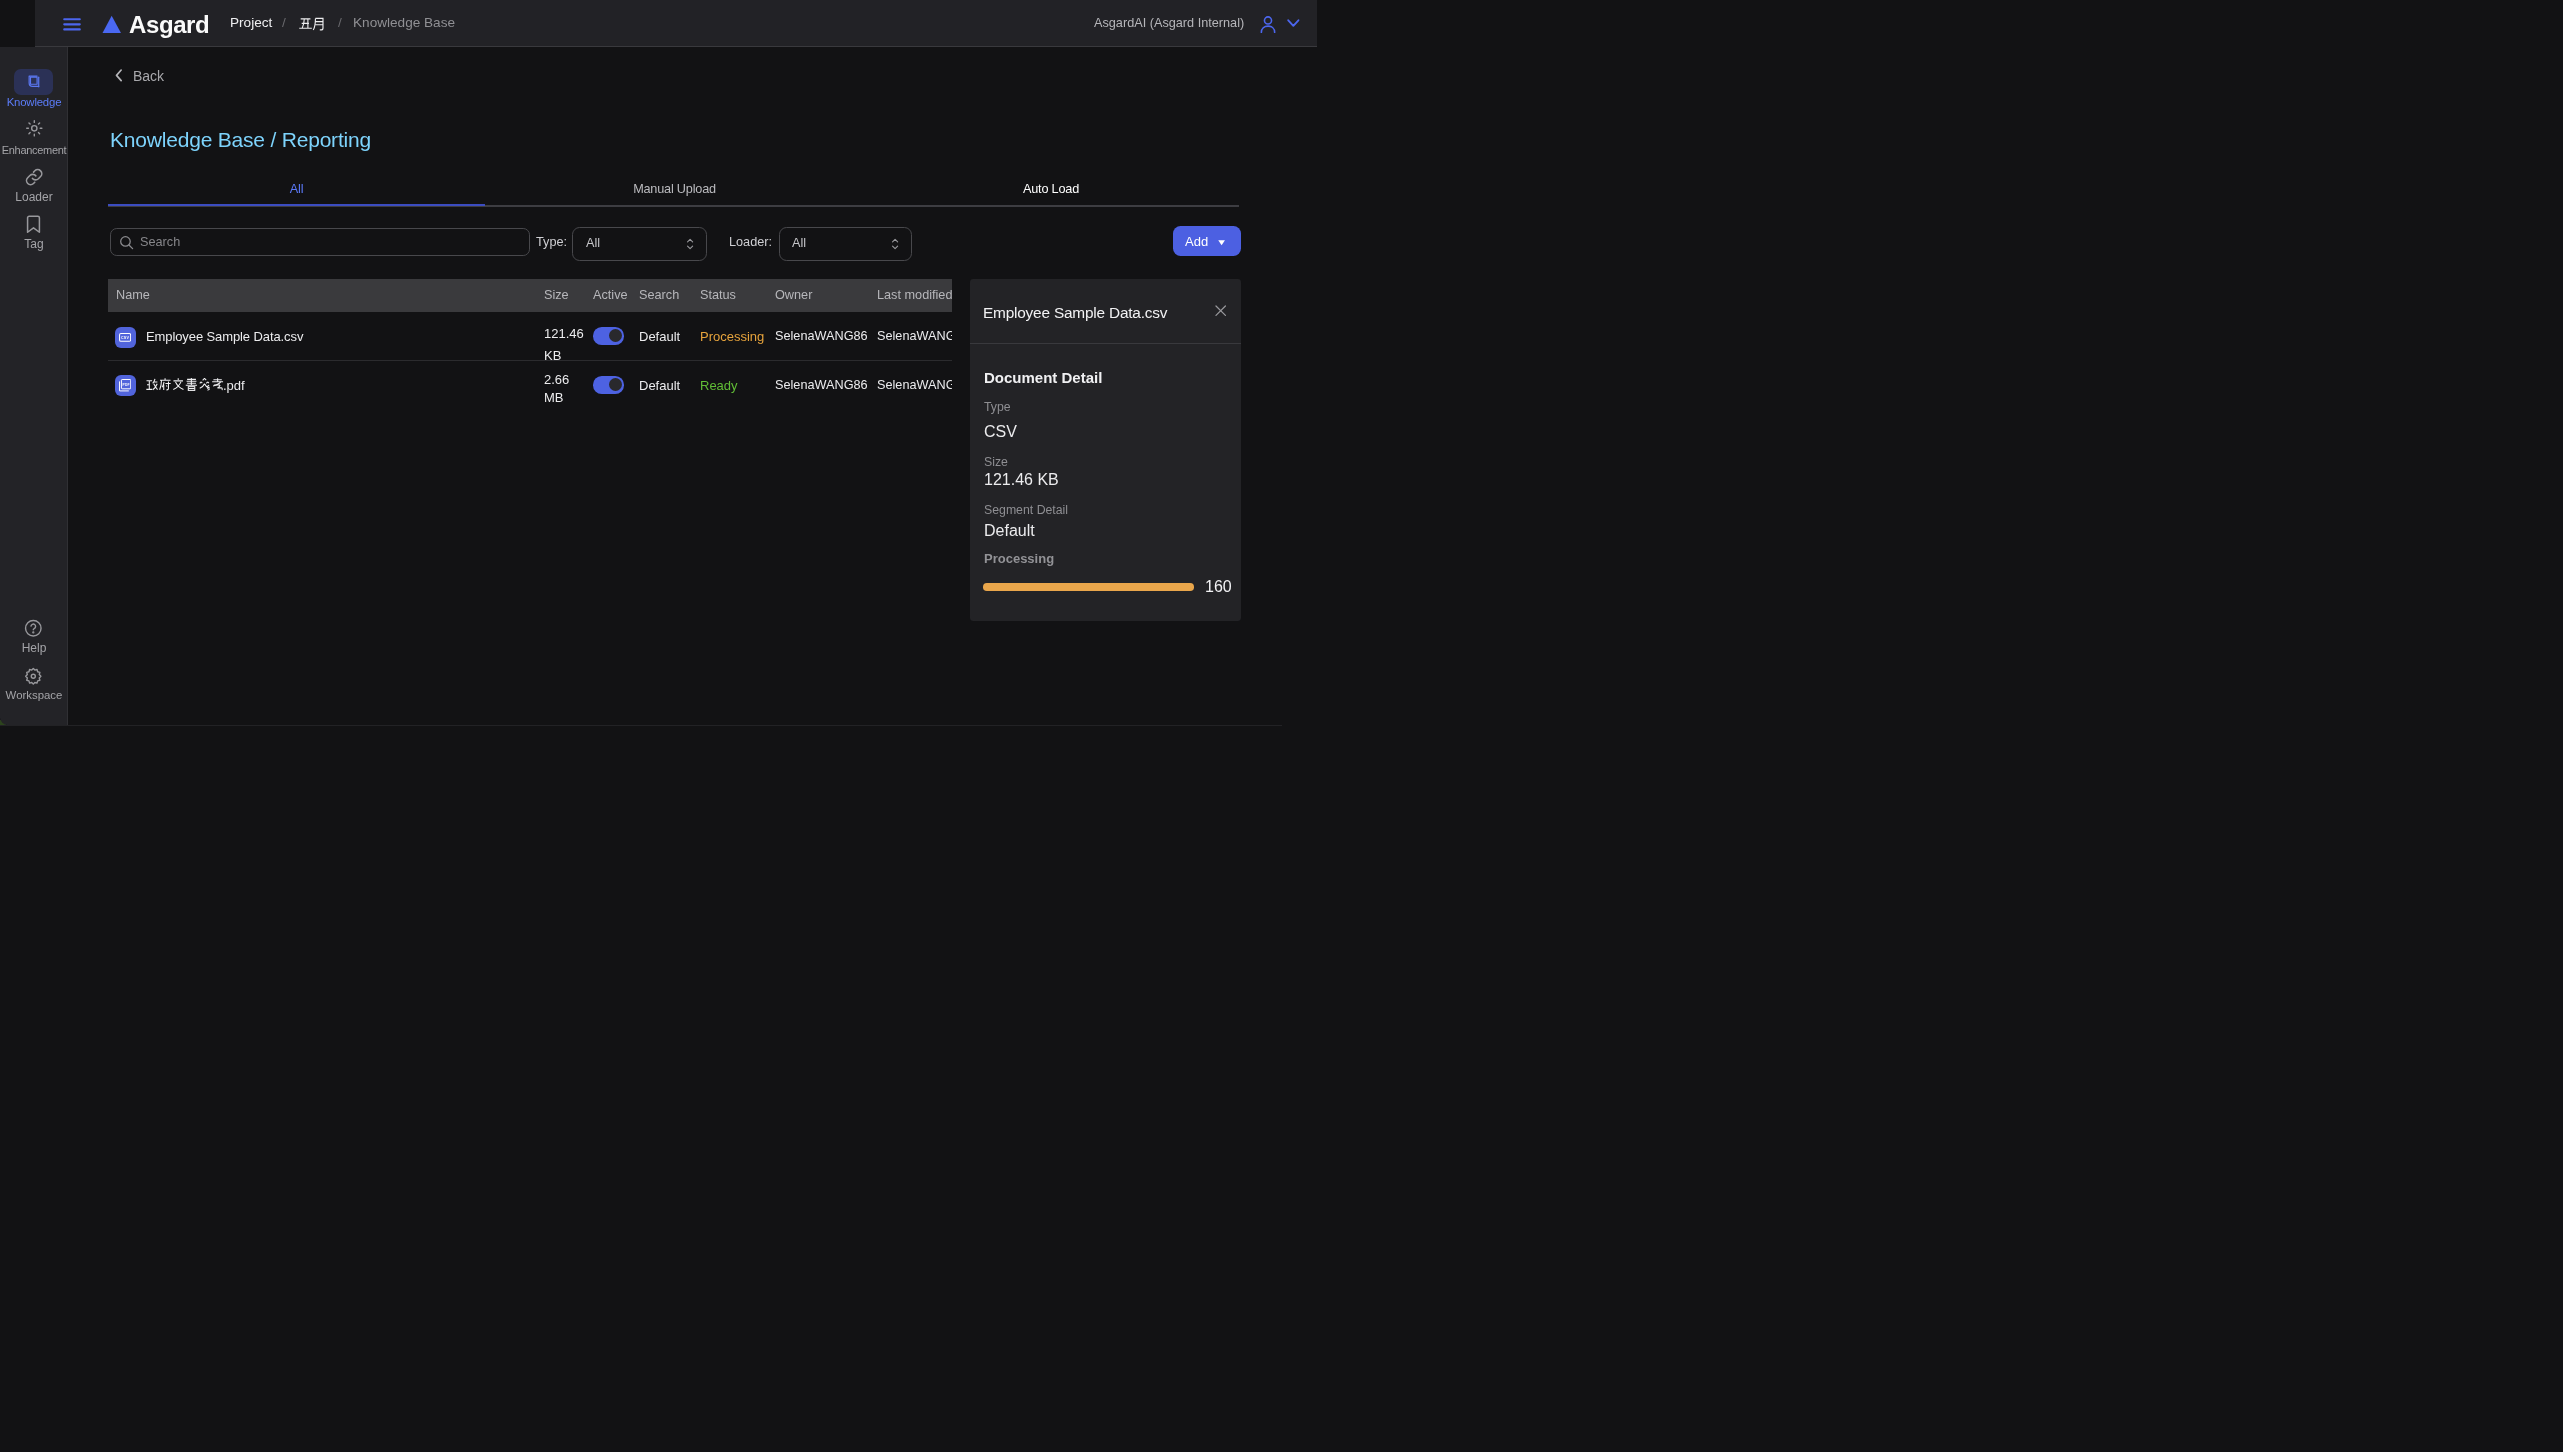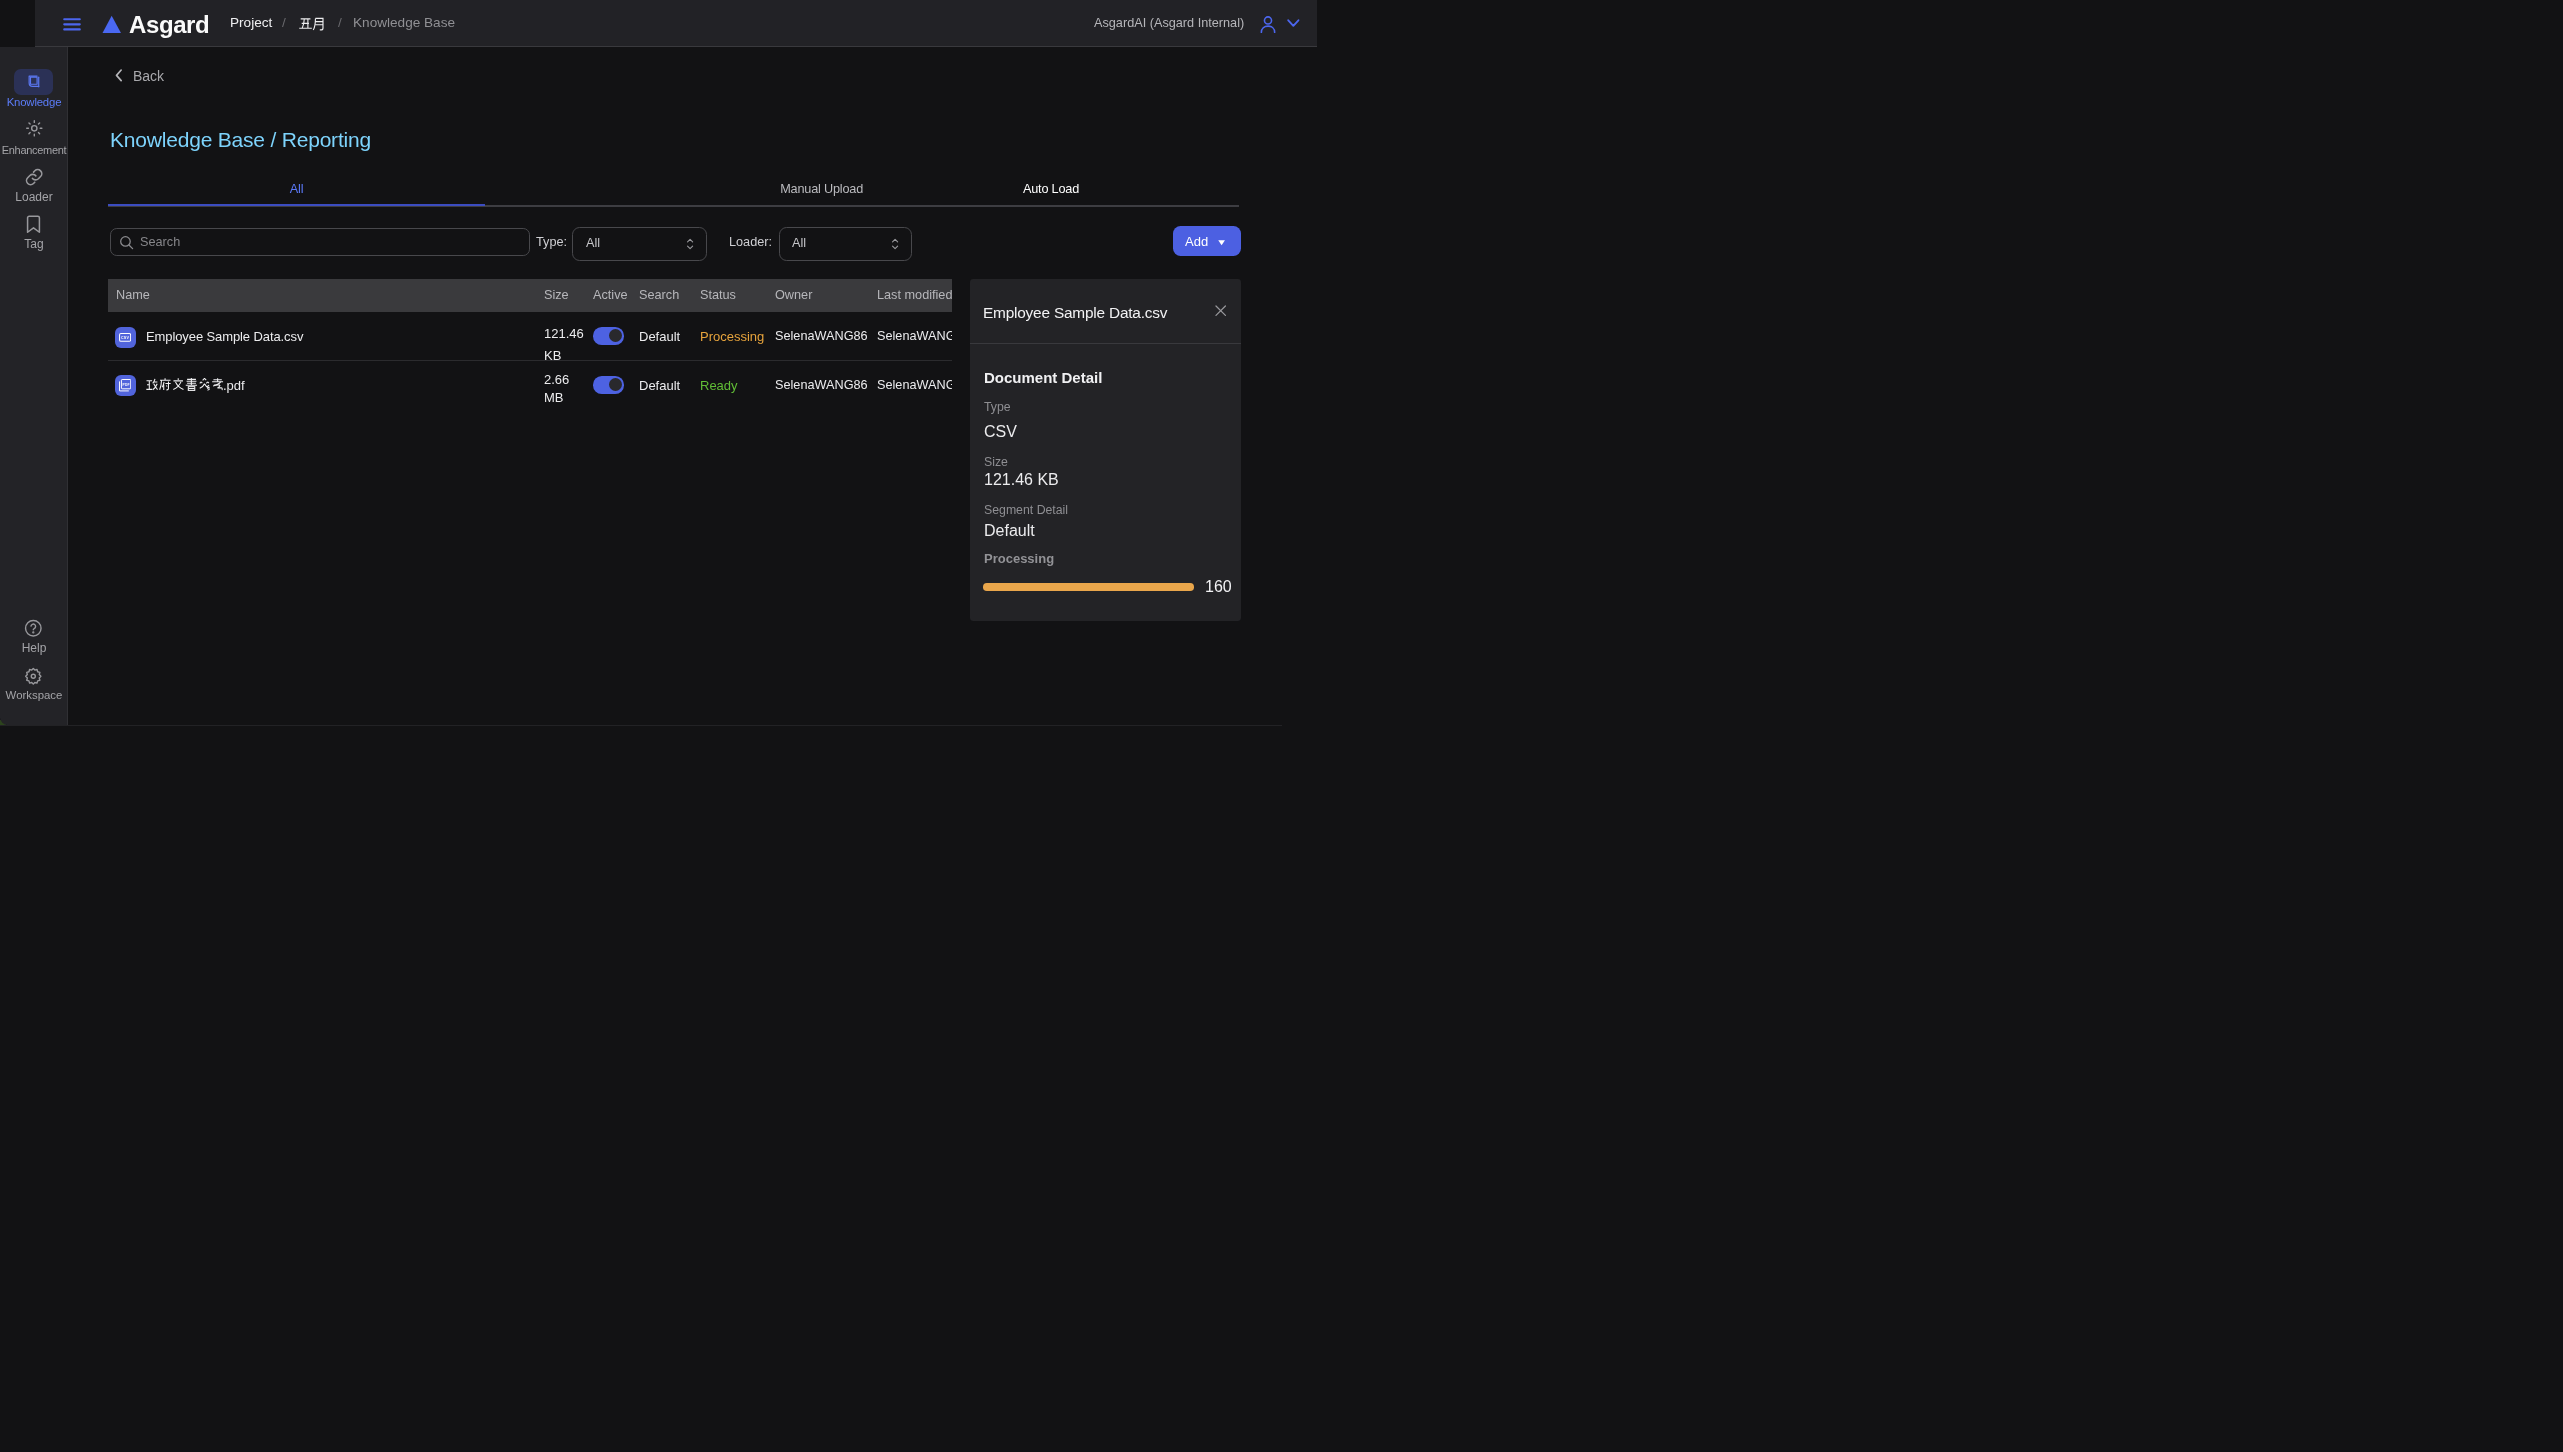--- a/index.html
+++ b/index.html
@@ -117,21 +117,21 @@
   <svg class="abs" style="left:115px;top:69px" width="7.6" height="12.7" viewBox="0 0 9 15">
     <path d="M7.3 1.2 L1.8 7.5 L7.3 13.8" stroke="#b4b4b8" stroke-width="2" fill="none" stroke-linecap="round" stroke-linejoin="round"></path>
   </svg>
   <span class="abs" style="left:133px;top:68px;font-size:14px;color:#a8a8ac">Back</span>
 
   <span class="abs" style="left:110px;top:128px;font-size:21px;font-weight:400;color:#7dd3fc;letter-spacing:-0.2px">Knowledge Base / Reporting</span>
 
   <div class="abs" style="left:108px;top:205px;width:1131px;height:1.7px;background:#3d3d42"></div>
   <div class="abs" style="left:108px;top:204px;width:377px;height:2.1px;background:#3b4cc0"></div>
   <div class="abs" style="left:108px;top:182px;width:377px;text-align:center;font-size:12.7px;color:#5b79f8;letter-spacing:-0.2px">All</div>
-  <div class="abs" style="left:486px;top:182px;width:377px;text-align:right;font-size:12.7px;color:#bbbbbf;letter-spacing:-0.2px">Manual Upload</div>
+  <div class="abs" style="left:486px;top:182px;width:377px;text-align:center;font-size:12.7px;color:#bbbbbf;letter-spacing:-0.2px">Manual Upload</div>
   <div class="abs" style="left:863px;top:182px;width:376px;text-align:center;font-size:12.7px;color:#ffffff;letter-spacing:-0.2px">Auto Load</div>
 
   <div class="abs" style="left:110px;top:228px;width:420px;height:28px;border:0.8px solid #48484c;border-radius:6.8px"></div>
   <svg class="abs" style="left:119px;top:235px" width="15.3" height="15.3" viewBox="0 0 18 18">
     <g stroke="#8a8a8e" stroke-width="1.5" fill="none" stroke-linecap="round">
       <circle cx="7.6" cy="7.6" r="5.6"></circle>
       <line x1="12" y1="12" x2="16" y2="16"></line>
     </g>
   </svg>
   <span class="abs" style="left:140px;top:235px;font-size:12.7px;color:#86868a">Search</span>

